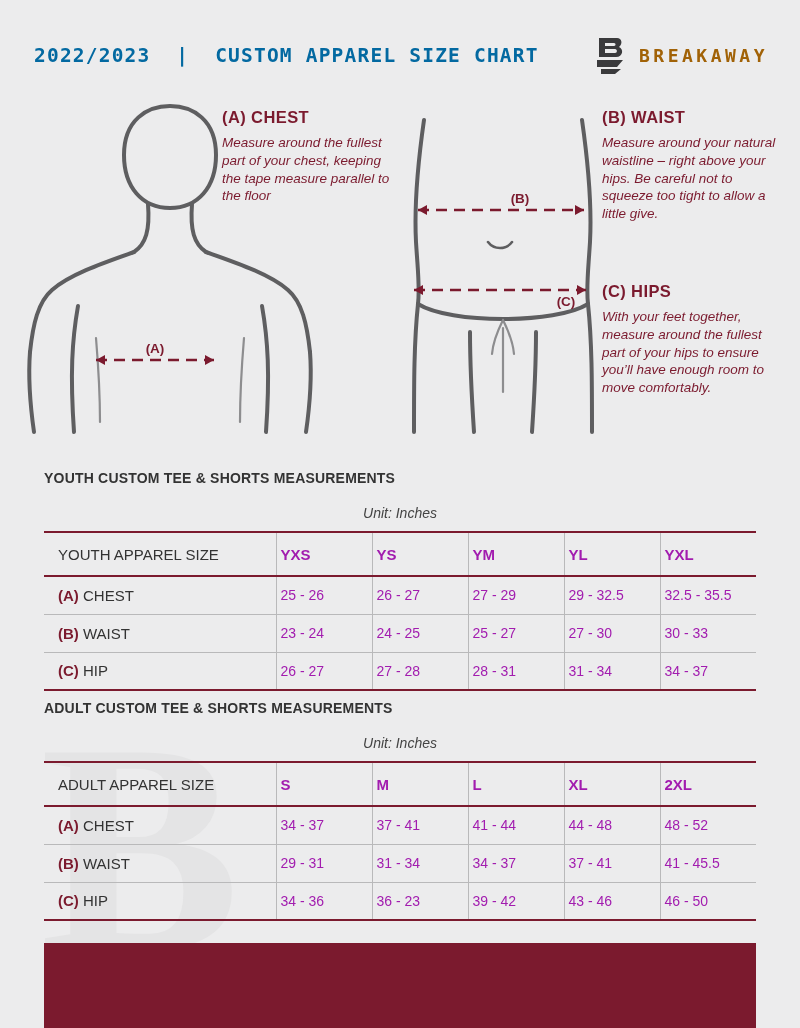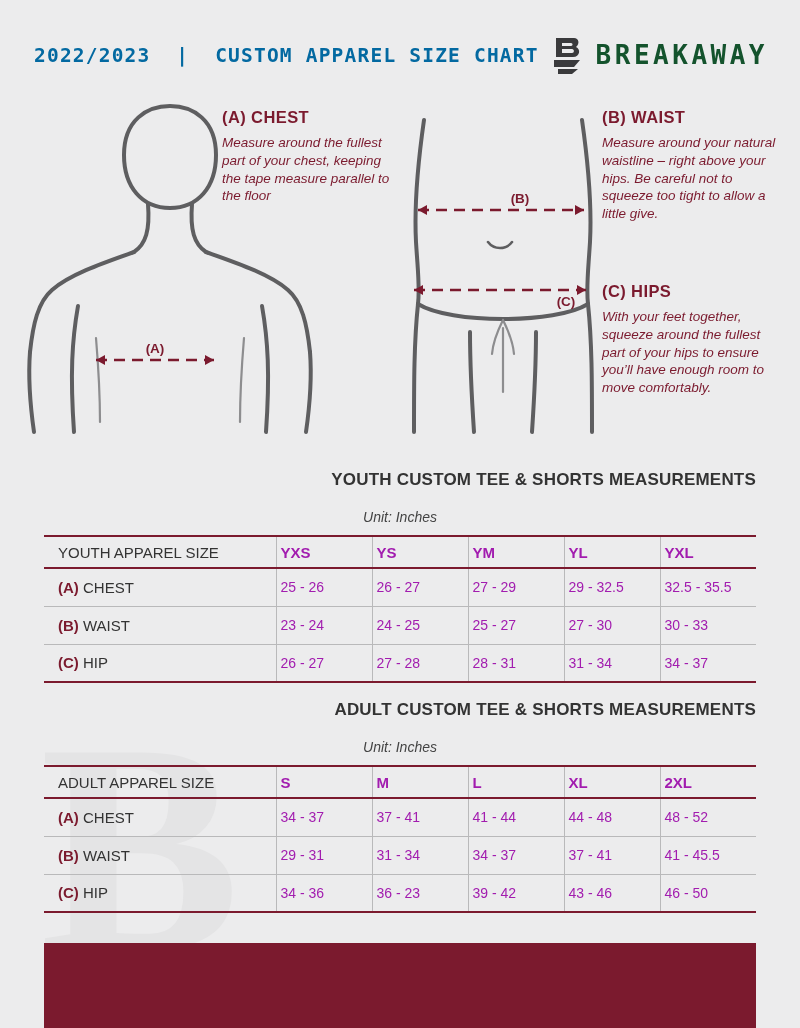--- a/index.html
+++ b/index.html
@@ -43,24 +43,24 @@
   .brand {
     position: absolute; right: 0; top: 0;
     display: flex; align-items: center; gap: 14px;
   }
   .brand-mark {
     width: 30px; height: 38px;
     position: relative;
   }
   .brand-name {
     font-family: "DejaVu Sans Mono", monospace;
-    font-size: 26px;
+    font-size: 18px;
     font-weight: bold;
     letter-spacing: 3.5px;
-    color: #14532d;
+    color: #a16207;
   }
 
   
   .illus { position: absolute; top: 92px; left: 0; width: 800px; height: 370px; z-index: 2; }
 
   .callout { position: absolute; }
   .callout h3 {
     font-family: "Liberation Sans", sans-serif;
     font-size: 16.5px;
     font-weight: bold;
@@ -78,22 +78,22 @@
   #callout-chest { top: 16px; left: 222px; width: 175px; }
   #callout-waist { top: 16px; left: 602px; width: 180px; }
   #callout-hips  { top: 190px; left: 602px; width: 180px; }
 
   
   .section { position: absolute; left: 44px; width: 712px; z-index: 3; }
   #youth-section { top: 470px; }
   #adult-section { top: 700px; }
 
   .sec-title {
-    text-align: right;
-    font-size: 17px;
+    text-align: left;
+    font-size: 14px;
     font-weight: bold;
     color: #333;
     letter-spacing: 0.2px;
   }
   .sec-sub {
     text-align: center;
     font-style: italic;
     font-size: 14px;
     color: #444;
     margin-top: 19px;
@@ -111,21 +111,21 @@
     padding: 0 4px;
   }
   table tr:first-child td, table tr:first-child th { border-top: 2px solid #7b1a2e; }
   table tr:last-child td { border-bottom: 2px solid #7b1a2e; }
   table td:first-child, table th:first-child { border-left: none; }
   table td:last-child, table th:last-child { border-right: none; }
 
   thead td {
     font-weight: bold;
     font-size: 15px;
-    height: 32px;
+    height: 44px;
   }
   thead td.rowhead {
     font-weight: normal;
     font-size: 15px;
     text-align: left;
     padding-left: 14px;
     color: #333;
   }
   tbody td.rowhead {
     text-align: left;
@@ -238,21 +238,21 @@
     <div class="callout" id="callout-chest">
       <h3>(A) CHEST</h3>
       <p>Measure around the fullest part of your chest, keeping the tape measure parallel to the floor</p>
     </div>
     <div class="callout" id="callout-waist">
       <h3>(B) WAIST</h3>
       <p>Measure around your natural waistline – right above your hips. Be careful not to squeeze too tight to allow a little give.</p>
     </div>
     <div class="callout" id="callout-hips">
       <h3>(C) HIPS</h3>
-      <p>With your feet together, squeeze around the fullest part of your hips to ensure you’ll have enough room to move comfortably.</p>
+      <p>With your feet together, measure around the fullest part of your hips to ensure you’ll have enough room to move comfortably.</p>
     </div>
   </div>
 
   <div class="section" id="youth-section">
     <div class="sec-title">YOUTH CUSTOM TEE &amp; SHORTS MEASUREMENTS</div>
     <div class="sec-sub">Unit: Inches</div>
     <table>
       <colgroup>
           <col class="c0">
           <col class="c1">

